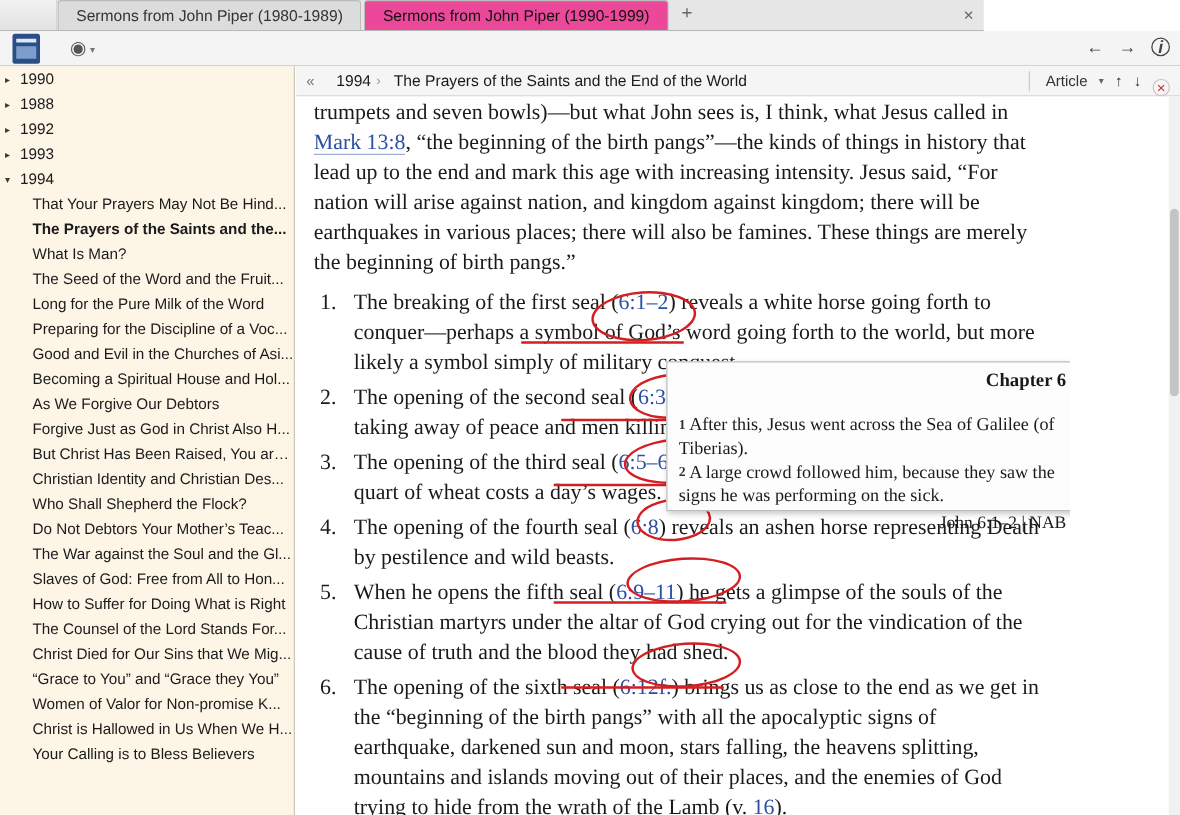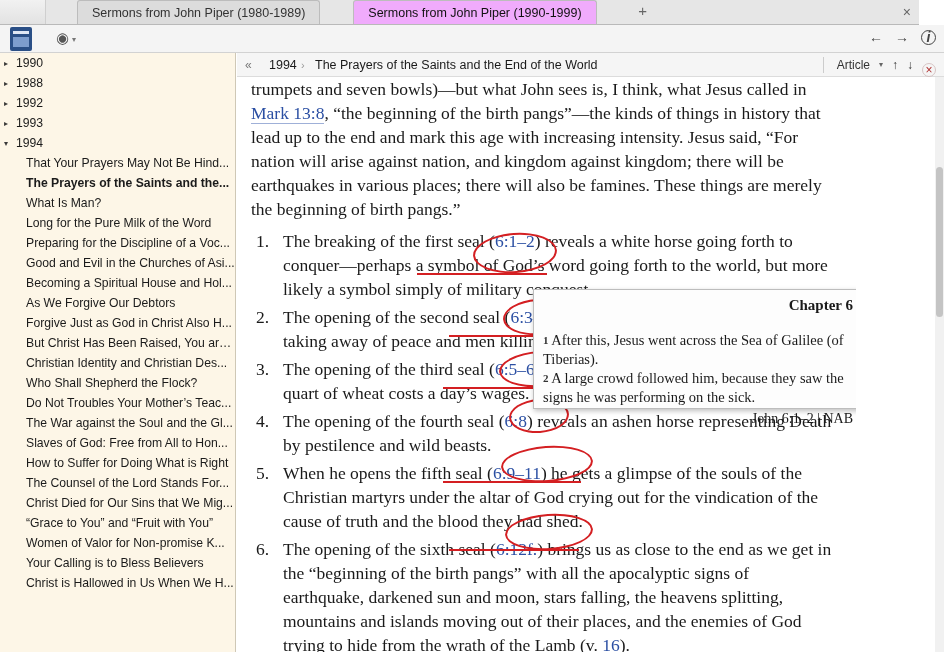--- a/index.html
+++ b/index.html
@@ -7,41 +7,41 @@
     margin: 0; padding: 0;
     width: 944px; height: 652px;
     overflow: hidden;
     font-family: "Liberation Sans", sans-serif;
     background: #ffffff;
   }
   #app { position: relative; width: 944px; height: 652px; }
 
   
   .tabbar {
-    position: absolute; top: 0; left: 0; width: 919px; height: 25px;
+    position: absolute; top: 0; left: 0; width: 787px; height: 25px;
     background: #e6e6e6;
     border-bottom: 1px solid #b9b9b9;
-    display: flex; align-items: flex-end; gap: 31px;
+    display: flex; align-items: flex-end;
   }
   .tabbar .corner {
     width: 46px; height: 25px;
     background: linear-gradient(#f2f2f2,#e2e2e2);
     border-right: 1px solid #cfcfcf;
   }
   .tab {
     height: 24px; line-height: 24px;
     padding: 0 14px;
     font-size: 12.5px; color: #333;
     background: #dcdcdc;
     border: 1px solid #bcbcbc; border-bottom: none;
     border-top-left-radius: 3px; border-top-right-radius: 3px;
     margin-right: 2px;
     max-width: 300px; white-space: nowrap; overflow: hidden; text-overflow: ellipsis;
   }
-  .tab.active { background: #f0abfc; color: #111; }
+  .tab.active { background: #ec4899; color: #111; }
   .tab-newbtn {
     width: 26px; height: 24px; line-height: 22px; text-align: center;
     font-size: 15px; color: #666;
   }
   .tab-close {
     position: absolute; right: 8px; top: 4px;
     font-size: 14px; color: #666; line-height: 16px;
   }
 
   
@@ -219,39 +219,40 @@
     <div class="side-row year">
       <span class="tri">▸</span><span>1993</span>
     </div>
     <div class="side-row year">
       <span class="tri">▾</span><span>1994</span>
     </div>
 
     <div class="side-row child">That Your Prayers May Not Be Hind...</div>
     <div class="side-row child bold">The Prayers of the Saints and the...</div>
     <div class="side-row child">What Is Man?</div>
+    <div class="side-row child">The Seed of the Word and the Fruit...</div>
     <div class="side-row child">Long for the Pure Milk of the Word</div>
     <div class="side-row child">Preparing for the Discipline of a Voc...</div>
     <div class="side-row child">Good and Evil in the Churches of Asi...</div>
     <div class="side-row child">Becoming a Spiritual House and Hol...</div>
     <div class="side-row child">As We Forgive Our Debtors</div>
     <div class="side-row child">Forgive Just as God in Christ Also H...</div>
     <div class="side-row child">But Christ Has Been Raised, You are...</div>
     <div class="side-row child">Christian Identity and Christian Des...</div>
     <div class="side-row child">Who Shall Shepherd the Flock?</div>
-    <div class="side-row child">Do Not Troubles Your Mother’s Teac...</div>
+    <div class="side-row child">Do Not Debtors Your Mother’s Teac...</div>
     <div class="side-row child">The War against the Soul and the Gl...</div>
     <div class="side-row child">Slaves of God: Free from All to Hon...</div>
     <div class="side-row child">How to Suffer for Doing What is Right</div>
     <div class="side-row child">The Counsel of the Lord Stands For...</div>
     <div class="side-row child">Christ Died for Our Sins that We Mig...</div>
-    <div class="side-row child">“Grace to You” and “Fruit with You”</div>
+    <div class="side-row child">“Grace to You” and “Grace they You”</div>
     <div class="side-row child">Women of Valor for Non-promise K...</div>
+    <div class="side-row child">Christ is Hallowed in Us When We H...</div>
     <div class="side-row child">Your Calling is to Bless Believers</div>
-    <div class="side-row child">Christ is Hallowed in Us When We H...</div>
 
   </div>
 
   <div class="main">
 
     <div class="breadcrumb">
       <span class="bc-back">«</span>
       <span class="bc-year">1994</span>
       <span class="bc-sep">›</span>
       <span class="bc-title">The Prayers of the Saints and the End of the World</span>

